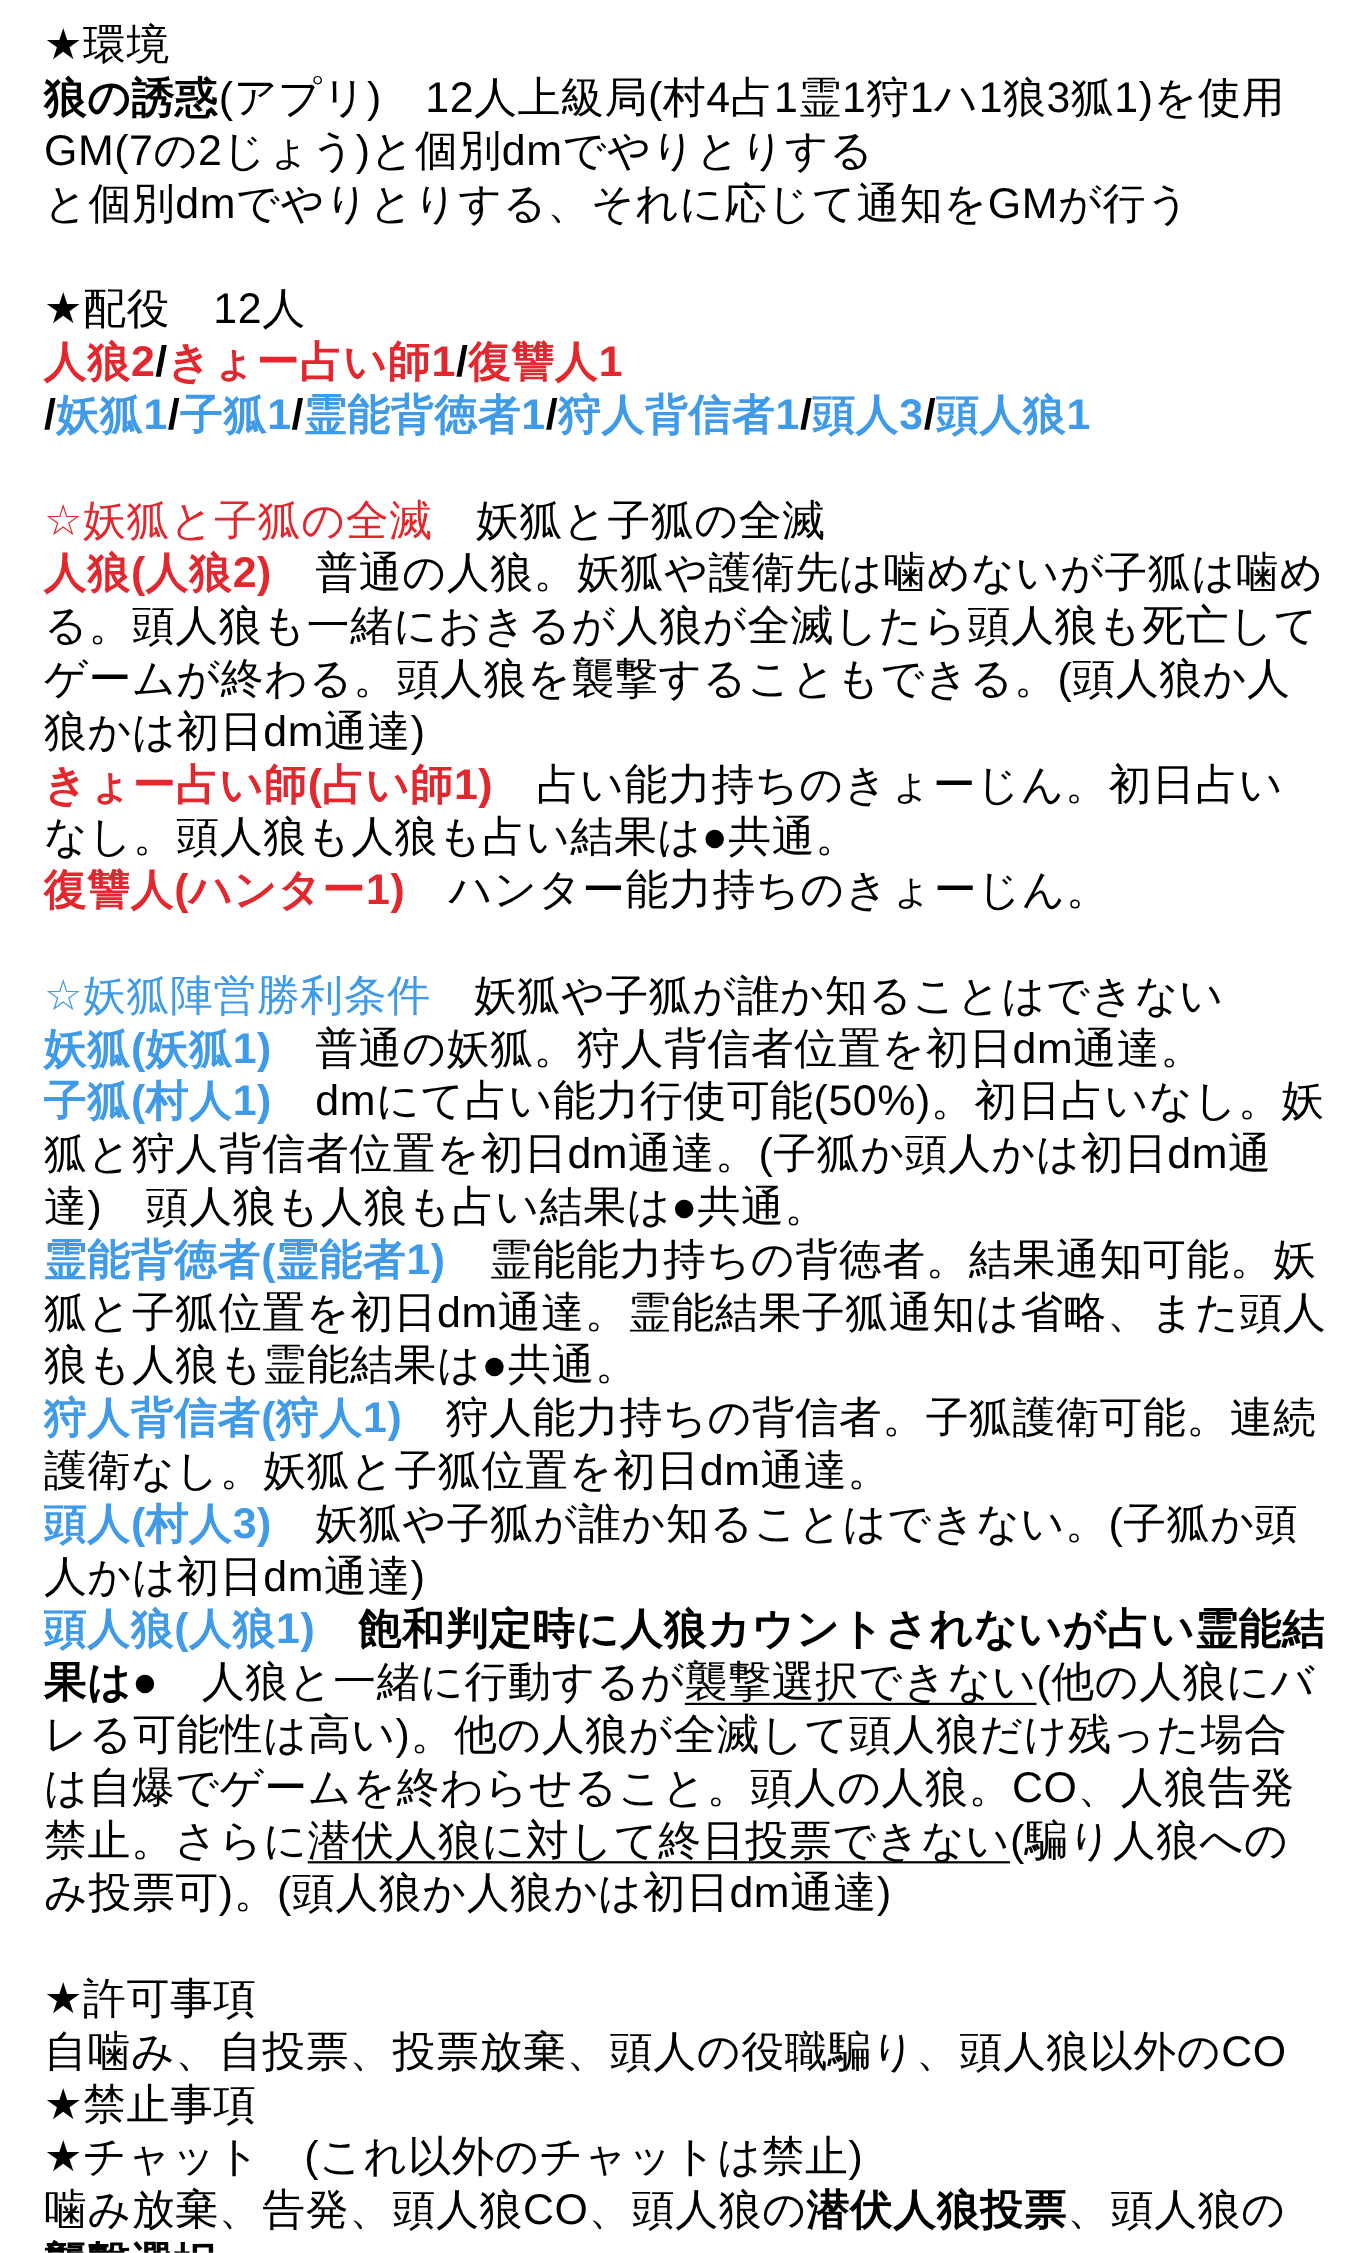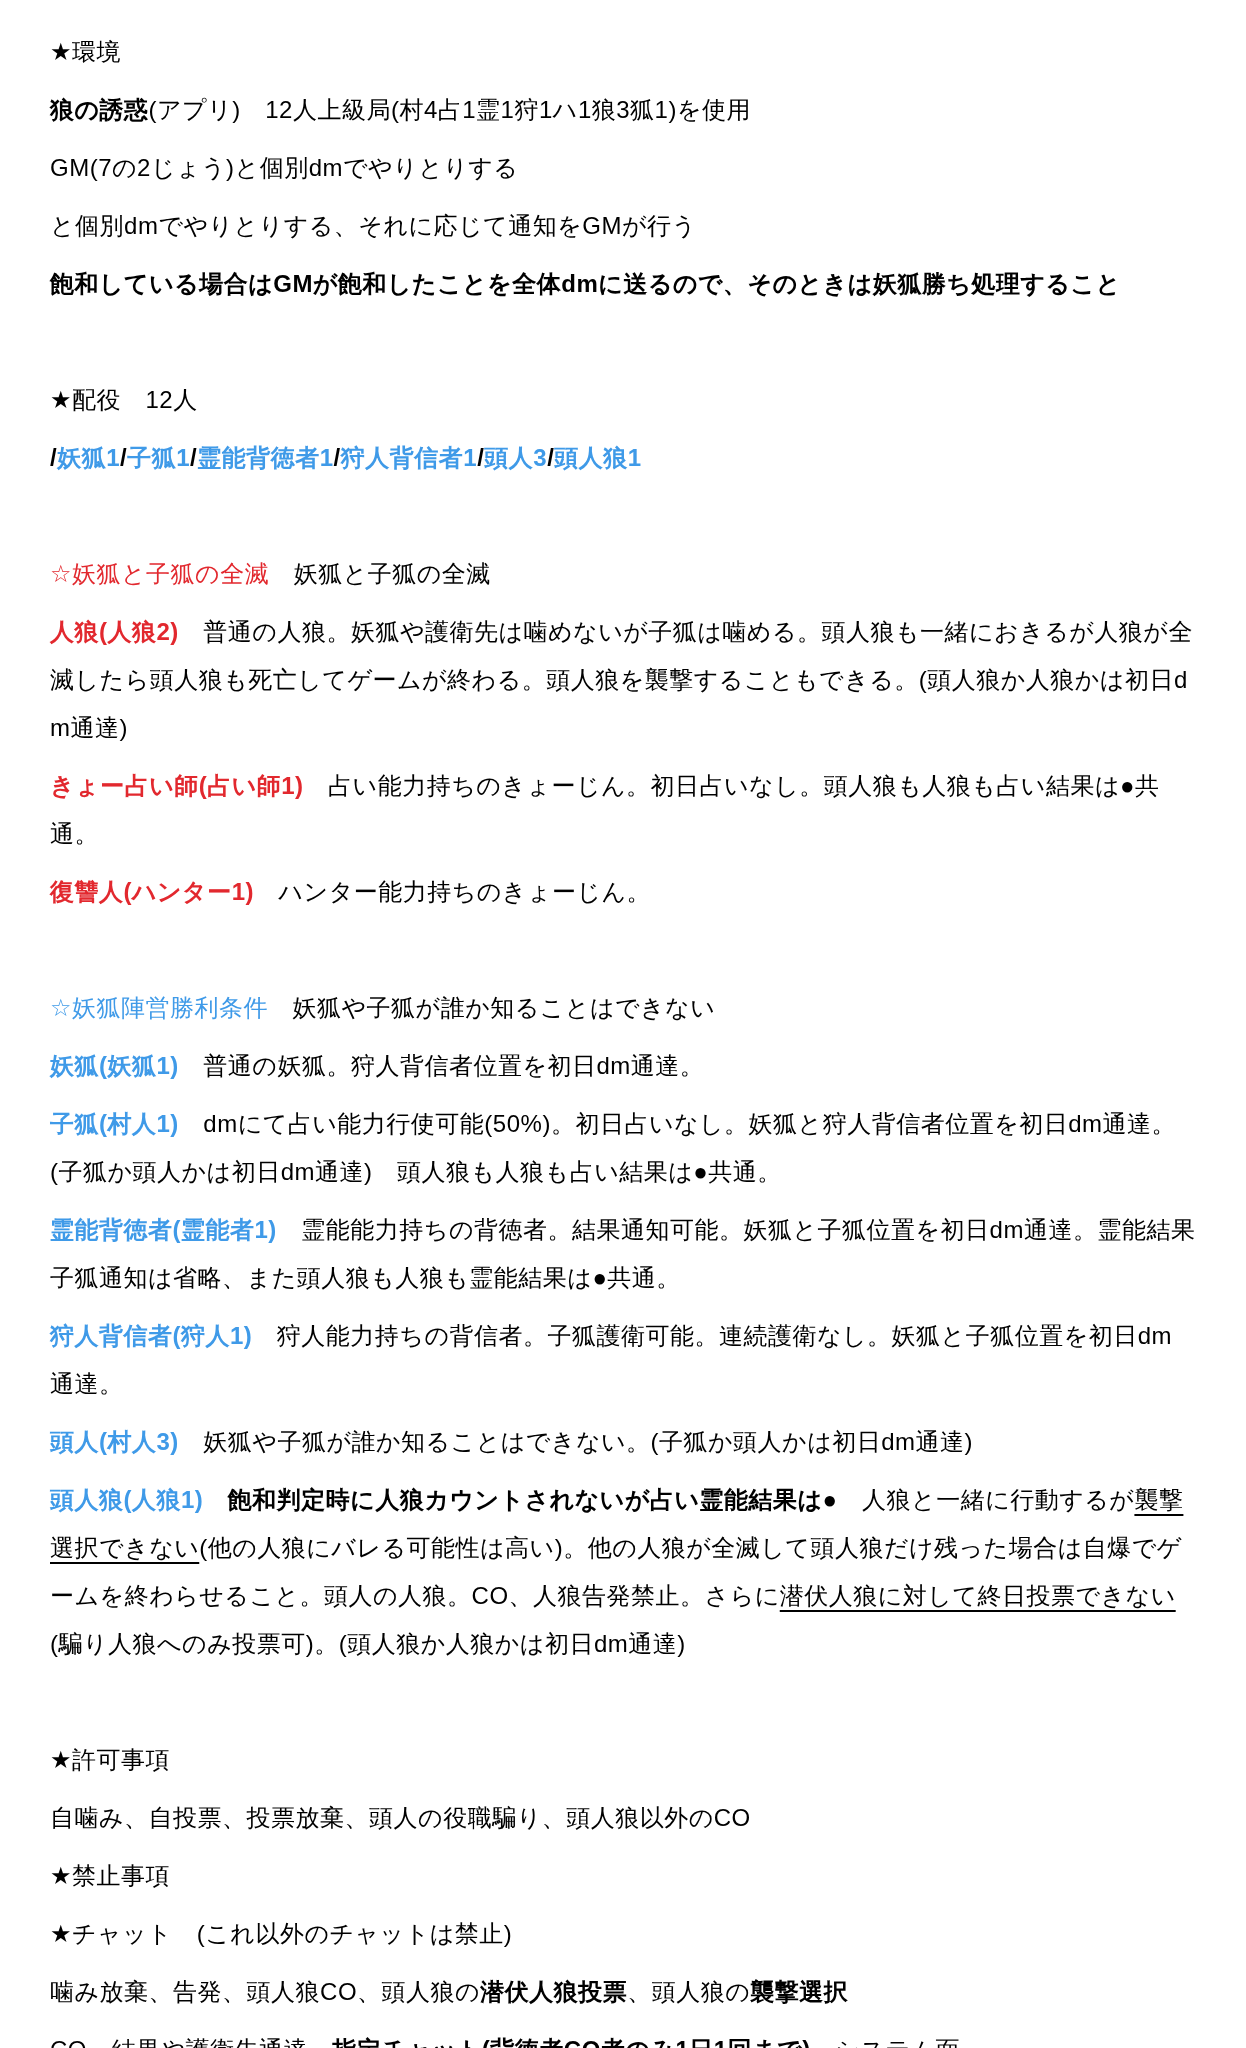--- a/index.html
+++ b/index.html
@@ -10,22 +10,22 @@
     color: #000000;
     font-family: "Liberation Sans", "DejaVu Sans", sans-serif;
     overflow: hidden;
   }
   main[data-name="note-body"] {
     box-sizing: border-box;
     width: 1246px;
     padding: 18px 40px 0 40px;
   }
   p.line {
-    margin: 10px;
-    font-size: 24px;
+    margin: 0;
+    font-size: 39px;
     line-height: 48px;
     word-break: break-all;
     white-space: pre-wrap;
     letter-spacing: 0.5px;
   }
   .bold { font-weight: 700; }
   .red  { color: var(--red, #e2282e); }
   .blue { color: var(--blue, #3f9ae8); }
   .underline {
     text-decoration: underline;
@@ -34,23 +34,23 @@
   }
 </style>
 </head>
 <body style="color: rgb(0, 0, 0); background: rgb(255, 255, 255);">
 
 <main data-name="note-body">
     <p class="line" data-name="paragraph"><span data-name="text-run">★環境</span></p>
     <p class="line" data-name="paragraph"><span class="bold" data-name="text-run">狼の誘惑</span><span data-name="text-run">(アプリ)　12人上級局(村4占1霊1狩1ハ1狼3狐1)を使用</span></p>
     <p class="line" data-name="paragraph"><span data-name="text-run">GM(7の2じょう)と個別dmでやりとりする</span></p>
     <p class="line" data-name="paragraph"><span data-name="text-run">と個別dmでやりとりする、それに応じて通知をGMが行う</span></p>
-    <p class="line" data-name="paragraph"><span class="bold" data-name="text-run">飽和している場合はGMが飽和したことを全体dmに送るので、そのときは妖狐勝ち処理すること</span></p>
     <p class="line" data-name="blank-line">&nbsp;</p>
     <p class="line" data-name="paragraph"><span data-name="text-run">★配役　12人</span></p>
+    <p class="line" data-name="paragraph"><span class="bold red" data-name="text-run">人狼2</span><span class="bold" data-name="text-run">/</span><span class="bold red" data-name="text-run">きょー占い師1</span><span class="bold" data-name="text-run">/</span><span class="bold red" data-name="text-run">復讐人1</span></p>
     <p class="line" data-name="paragraph"><span class="bold" data-name="text-run">/</span><span class="bold blue" data-name="text-run">妖狐1</span><span class="bold" data-name="text-run">/</span><span class="bold blue" data-name="text-run">子狐1</span><span class="bold" data-name="text-run">/</span><span class="bold blue" data-name="text-run">霊能背徳者1</span><span class="bold" data-name="text-run">/</span><span class="bold blue" data-name="text-run">狩人背信者1</span><span class="bold" data-name="text-run">/</span><span class="bold blue" data-name="text-run">頭人3</span><span class="bold" data-name="text-run">/</span><span class="bold blue" data-name="text-run">頭人狼1</span></p>
     <p class="line" data-name="blank-line">&nbsp;</p>
     <p class="line" data-name="paragraph"><span class="red" data-name="text-run">☆妖狐と子狐の全滅</span><span data-name="text-run">　妖狐と子狐の全滅</span></p>
     <p class="line" data-name="paragraph"><span class="bold red" data-name="text-run">人狼(人狼2)</span><span data-name="text-run">　普通の人狼。妖狐や護衛先は噛めないが子狐は噛める。頭人狼も一緒におきるが人狼が全滅したら頭人狼も死亡してゲームが終わる。頭人狼を襲撃することもできる。(頭人狼か人狼かは初日dm通達)</span></p>
     <p class="line" data-name="paragraph"><span class="bold red" data-name="text-run">きょー占い師(占い師1)</span><span data-name="text-run">　占い能力持ちのきょーじん。初日占いなし。頭人狼も人狼も占い結果は●共通。</span></p>
     <p class="line" data-name="paragraph"><span class="bold red" data-name="text-run">復讐人(ハンター1)</span><span data-name="text-run">　ハンター能力持ちのきょーじん。</span></p>
     <p class="line" data-name="blank-line">&nbsp;</p>
     <p class="line" data-name="paragraph"><span class="blue" data-name="text-run">☆妖狐陣営勝利条件</span><span data-name="text-run">　妖狐や子狐が誰か知ることはできない</span></p>
     <p class="line" data-name="paragraph"><span class="bold blue" data-name="text-run">妖狐(妖狐1)</span><span data-name="text-run">　普通の妖狐。狩人背信者位置を初日dm通達。</span></p>
     <p class="line" data-name="paragraph"><span class="bold blue" data-name="text-run">子狐(村人1)</span><span data-name="text-run">　dmにて占い能力行使可能(50%)。初日占いなし。妖狐と狩人背信者位置を初日dm通達。(子狐か頭人かは初日dm通達)　頭人狼も人狼も占い結果は●共通。</span></p>

